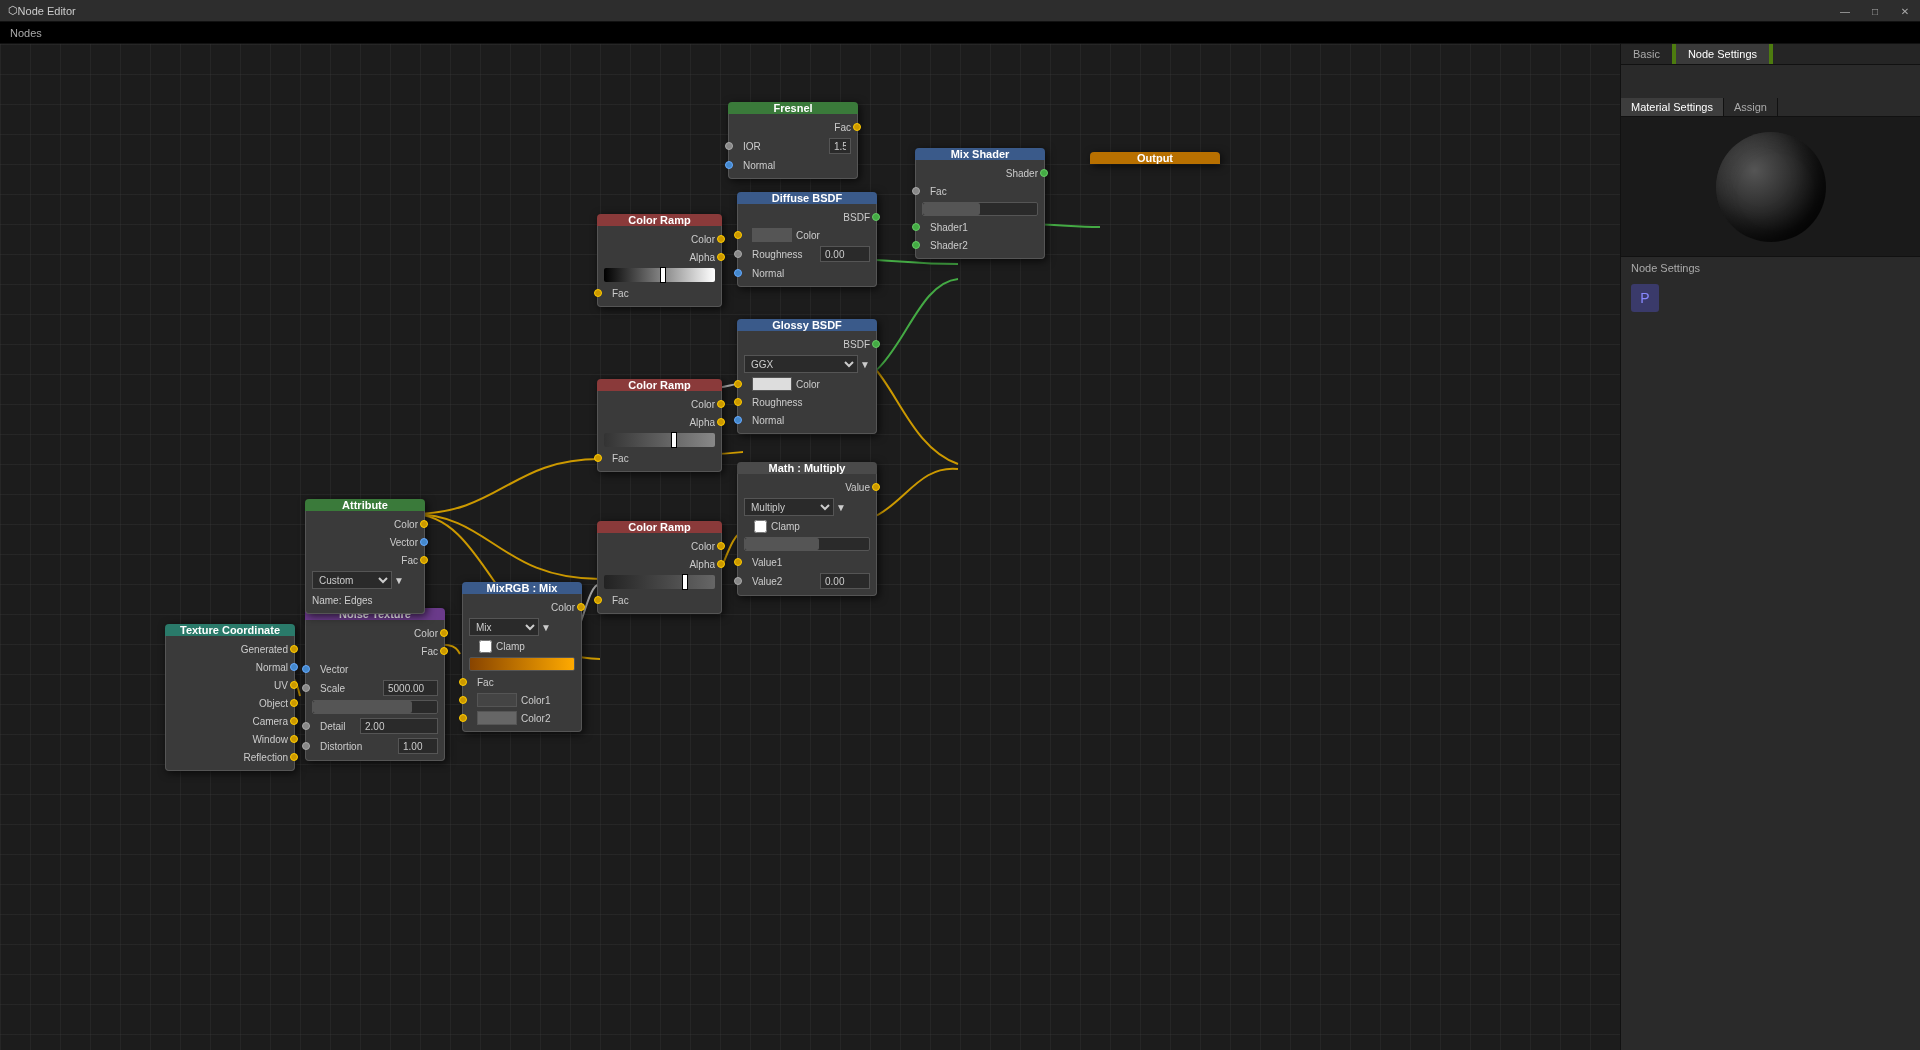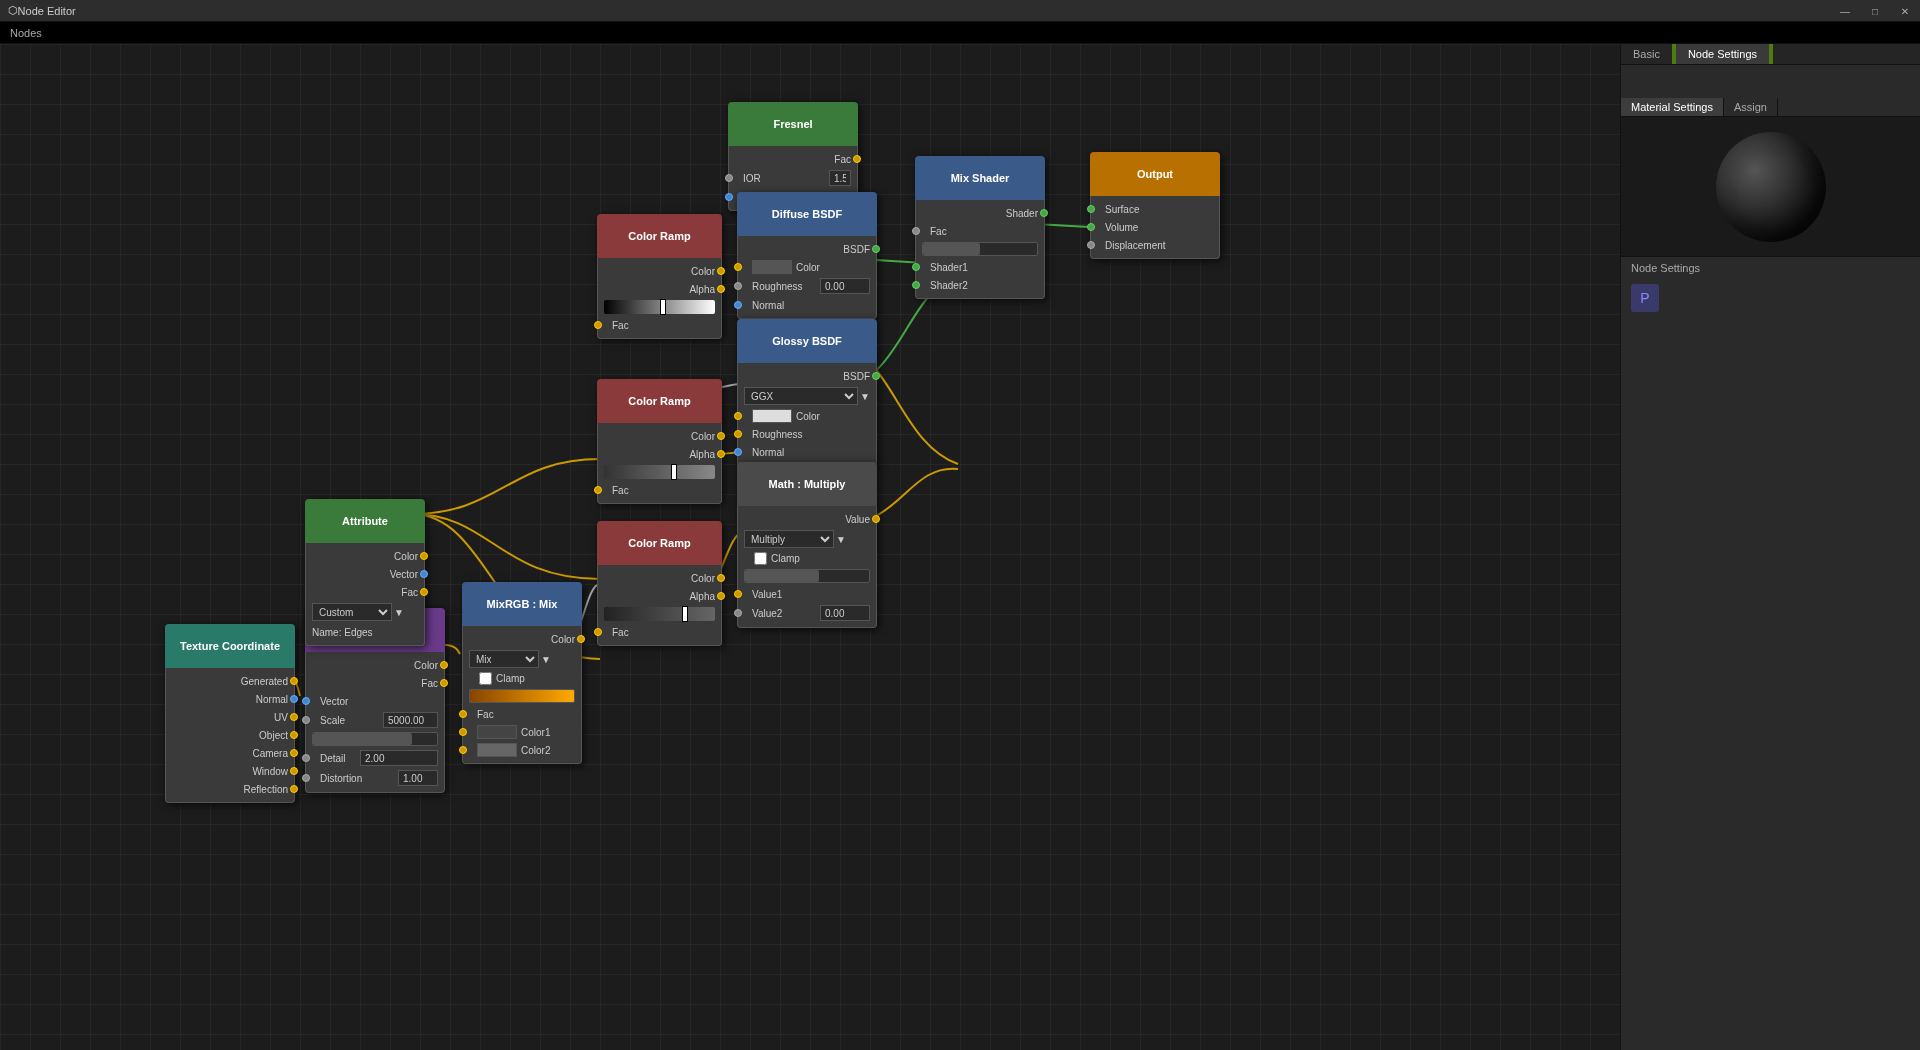--- a/index.html
+++ b/index.html
@@ -134,21 +134,21 @@
     
     .node {
       position: absolute;
       border-radius: 4px;
       min-width: 120px;
       font-size: 10px;
       box-shadow: 2px 2px 8px rgba(0,0,0,0.7);
       user-select: none;
     }
     .node-header {
-      padding: 16px 8px;
+      padding: 0 8px;
       border-radius: 4px 4px 0 0;
       font-size: 11px;
       font-weight: bold;
       text-align: center;
       color: #fff;
     }
     .node-body {
       background: #3a3a3a;
       border-radius: 0 0 4px 4px;
       padding: 4px 0;
@@ -636,21 +636,21 @@
           <span class="node-label" style="margin-left:8px;width:45px">Value1</span>
         </div>
         <div class="node-row">
           <div class="socket left gray"></div>
           <span class="node-label" style="margin-left:8px;width:45px">Value2</span>
           <input class="node-value-input" value="0.00" style="">
         </div>
       </div>
     </div>
 
-    <div class="node" style="left:915px; top:112px; width:130px;">
+    <div class="node" style="left:915px; top:104px; width:130px;">
       <div class="node-header header-blue">Mix Shader</div>
       <div class="node-body">
         <div class="node-row output">
           <span class="node-label right-align">Shader</span>
           <div class="socket right green"></div>
         </div>
         <div class="node-row">
           <div class="socket left gray"></div>
           <span class="node-label" style="margin-left:8px">Fac</span>
         </div>
@@ -665,34 +665,20 @@
         </div>
         <div class="node-row">
           <div class="socket left green"></div>
           <span class="node-label" style="margin-left:8px">Shader2</span>
         </div>
       </div>
     </div>
 
     <div class="node" style="left:1090px; top:108px; width:130px;">
       <div class="node-header header-orange">Output</div>
-      <div class="node-body">
-        <div class="node-row">
-          <div class="socket left green"></div>
-          <span class="node-label" style="margin-left:8px">Surface</span>
-        </div>
-        <div class="node-row">
-          <div class="socket left green"></div>
-          <span class="node-label" style="margin-left:8px">Volume</span>
-        </div>
-        <div class="node-row">
-          <div class="socket left gray"></div>
-          <span class="node-label" style="margin-left:8px">Displacement</span>
-        </div>
-      </div>
     </div>
 
   </div>
 
   <div id="right-panel">
     <div class="panel-tabs">
       <div class="panel-tab">Basic</div>
       <div class="panel-tab active">Node Settings</div>
     </div>
     <div class="panel-sub-tabs">

